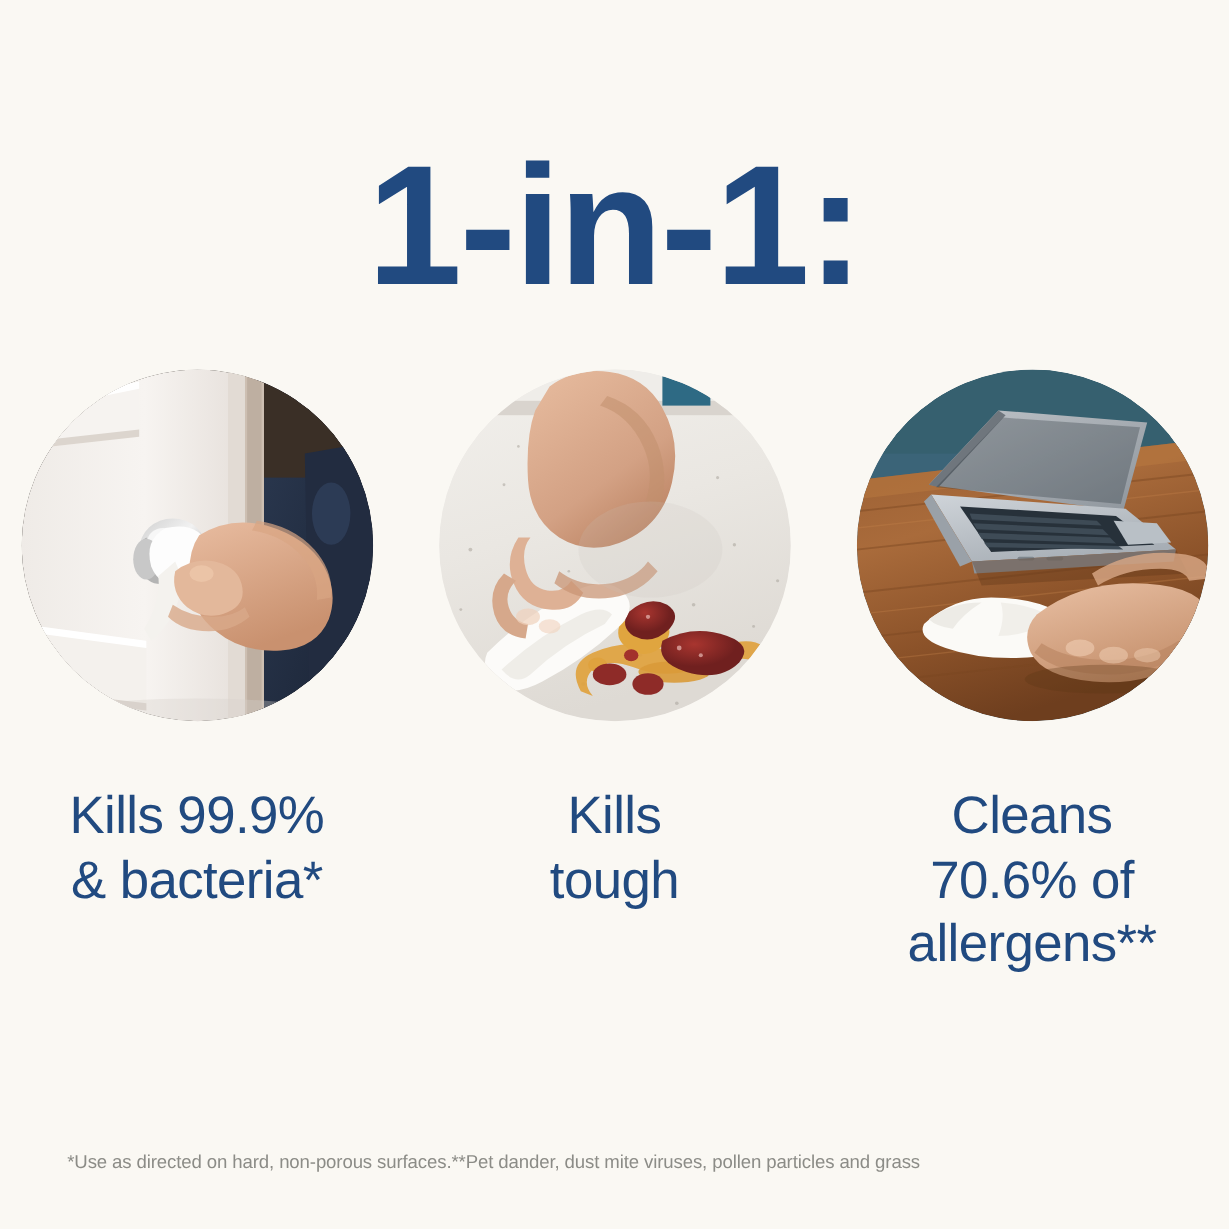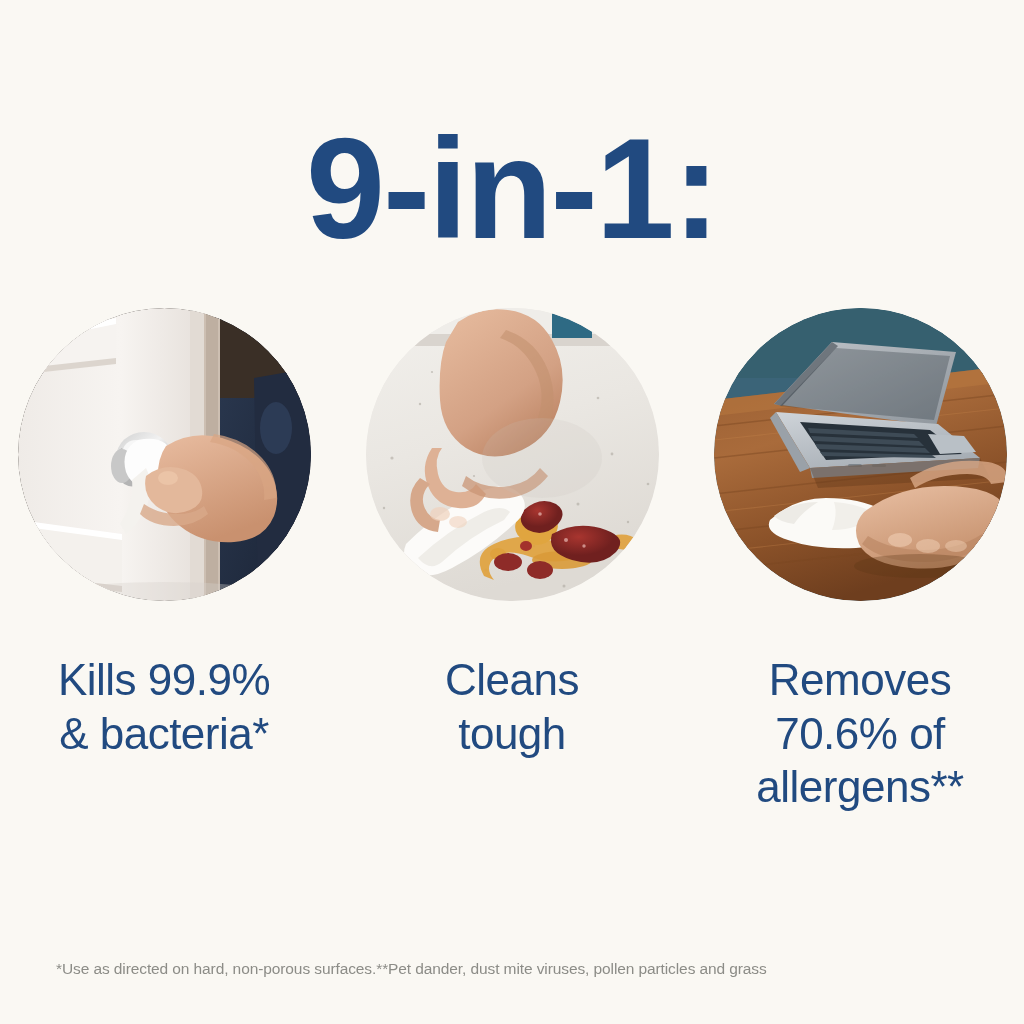--- a/index.html
+++ b/index.html
@@ -57,21 +57,21 @@
     font-size:15.5px;
     letter-spacing:-0.1px;
     white-space:nowrap;
   }
 </style>
 </head>
 <body>
 
 <div class="page">
 
-  <div class="headline">9-in-1:</div>
+  <div class="headline">1-in-1:</div>
 
   <div class="features">
 
     <div class="feature">
       <div class="circle">
         <svg viewBox="0 0 293 293" xmlns="http://www.w3.org/2000/svg">
           <defs>
             <clipPath id="c1">
                 <circle cx="146.5" cy="146.5" r="146.5"></circle>
               </clipPath>
@@ -215,21 +215,21 @@
             <path d="M100 168 q18 14 44 10 q20 -4 30 -18 l8 8 q-14 18 -38 22 q-28 4 -48 -12 Z" fill="#C99575" opacity="0.75"></path>
             <ellipse cx="74" cy="206" rx="10" ry="7" fill="#F0D2BC" opacity="0.7"></ellipse>
             <ellipse cx="92" cy="214" rx="9" ry="6" fill="#F0D2BC" opacity="0.6"></ellipse>
             <path d="M140 22 q30 10 42 40 q10 26 2 52 l-12 -4 q8 -24 -2 -46 q-12 -26 -36 -34 Z" fill="#C18F6D" opacity="0.55"></path>
 
             <ellipse cx="176" cy="150" rx="60" ry="40" fill="#C9C3BB" opacity="0.18"></ellipse>
           </g>
         </svg>
       </div>
       <div class="caption">
-        <span>Cleans</span>
+        <span>Kills</span>
         <span>tough</span>
       </div>
     </div>
 
     <div class="feature">
       <div class="circle">
         <svg viewBox="0 0 293 293" xmlns="http://www.w3.org/2000/svg">
           <defs>
             <clipPath id="c3">
                 <circle cx="146.5" cy="146.5" r="146.5"></circle>
@@ -305,21 +305,21 @@
             <path d="M154 228 q22 14 56 14 q34 0 58 -16 l6 8 q-26 20 -64 20 q-42 0 -62 -18 Z" fill="#BA8662" opacity="0.65"></path>
             <ellipse cx="186" cy="232" rx="12" ry="7" fill="#F2D2B8" opacity="0.55"></ellipse>
             <ellipse cx="214" cy="238" rx="12" ry="7" fill="#F2D2B8" opacity="0.5"></ellipse>
             <ellipse cx="242" cy="238" rx="11" ry="6" fill="#F2D2B8" opacity="0.45"></ellipse>
 
             <ellipse cx="206" cy="258" rx="66" ry="12" fill="#5B3415" opacity="0.3"></ellipse>
           </g>
         </svg>
       </div>
       <div class="caption">
-        <span>Removes</span>
+        <span>Cleans</span>
         <span>70.6% of</span>
         <span>allergens**</span>
       </div>
     </div>
 
   </div>
 
   <div class="footnotes">
     <span>*Use as directed on hard, non-porous surfaces.</span>
     <span>**Pet dander, dust mite viruses, pollen particles and grass</span>

